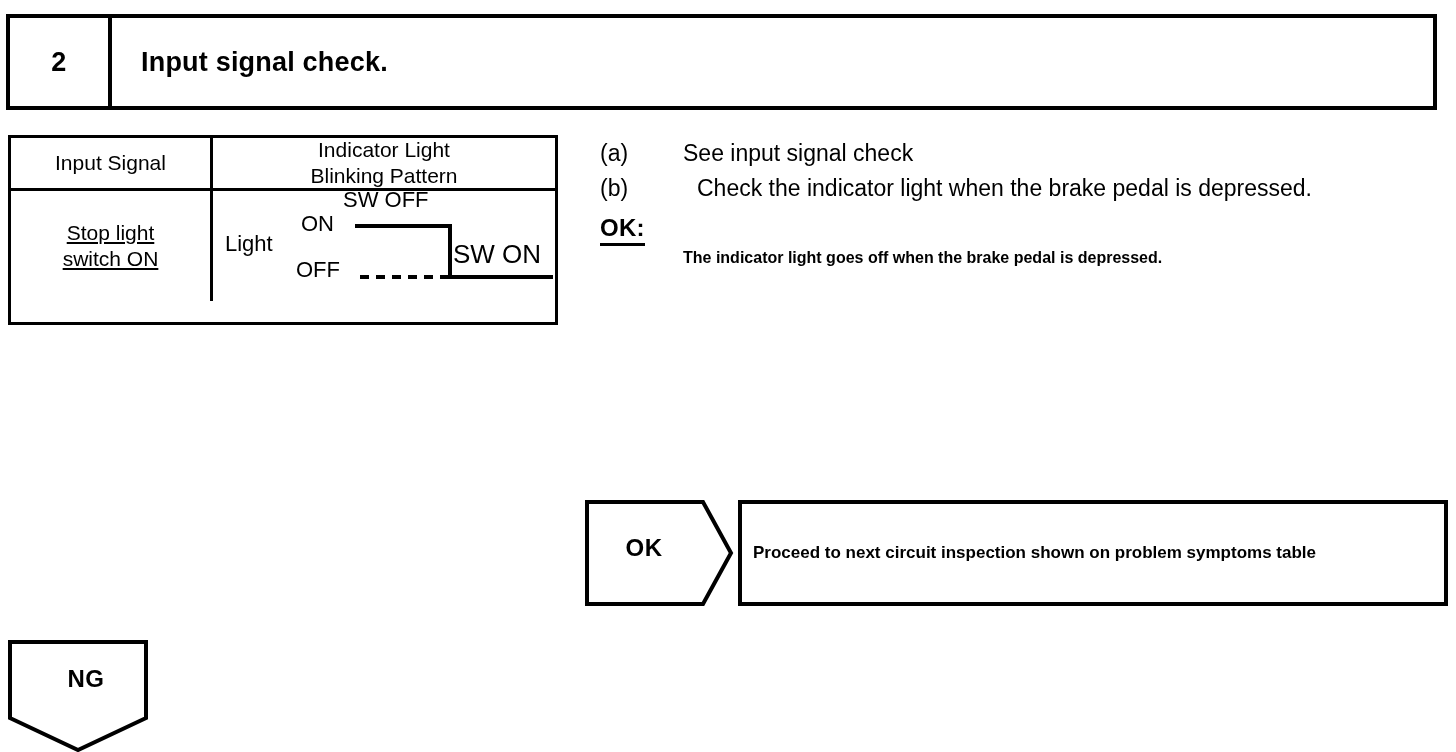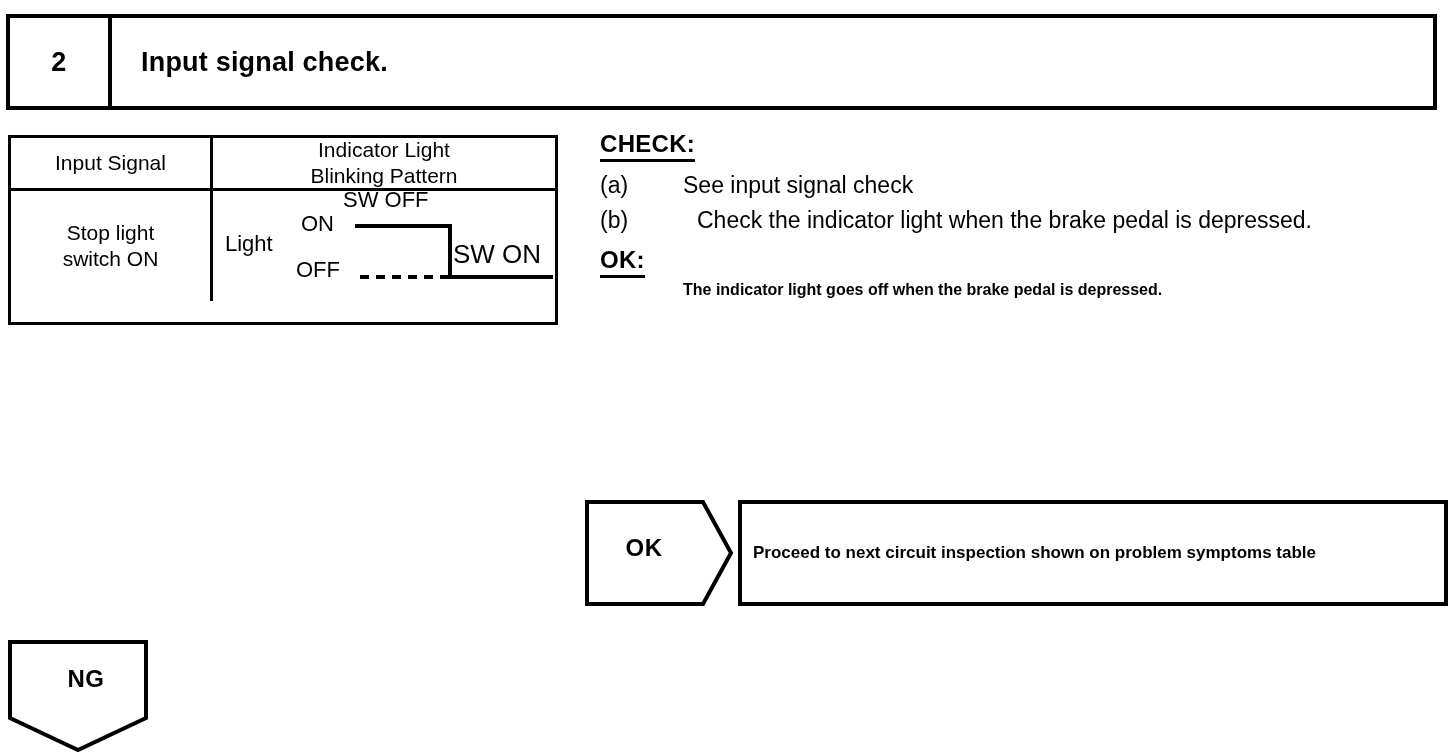--- a/index.html
+++ b/index.html
@@ -302,21 +302,21 @@
       <span class="tbl-text">Input Signal</span>
     </div>
     <div class="tbl-cell-right">
       <span class="tbl-text" style="white-space: pre-line; text-align:center;">Indicator Light
 Blinking Pattern</span>
     </div>
   </div>
 
   <div class="tbl-row tbl-row-body">
     <div class="tbl-cell-left">
-      <span class="tbl-text" style="white-space: pre-line;">Stop light
+      <span class="tbl-text" style="white-space: pre-line; text-decoration: underline;">Stop light
 switch ON</span>
     </div>
     <div class="tbl-cell-right">
       <div class="waveform">
         <span class="wf-light-label">Light</span>
         <span class="wf-on-label">ON</span>
         <span class="wf-off-label">OFF</span>
         <span class="wf-swoff-label">SW OFF</span>
         <span class="wf-swon-label">SW ON</span>
         <div class="wf-line-on"></div>
@@ -324,23 +324,20 @@
         <div class="wf-line-off-dashed"></div>
         <div class="wf-line-off-solid"></div>
       </div>
     </div>
   </div>
 
 </div>
 
 <div class="check-block">
 
-  <div>
-    <span class="heading-underlined">CHECK:</span>
-  </div>
 
   <div class="check-list">
     <div class="check-item">
       <span class="check-marker">(a)</span>
       <span class="check-text">See input signal check</span>
     </div>
     <div class="check-item">
       <span class="check-marker">(b)</span>
       <span class="check-text justify-all">Check the indicator light when the brake pedal is depressed.</span>
     </div>

